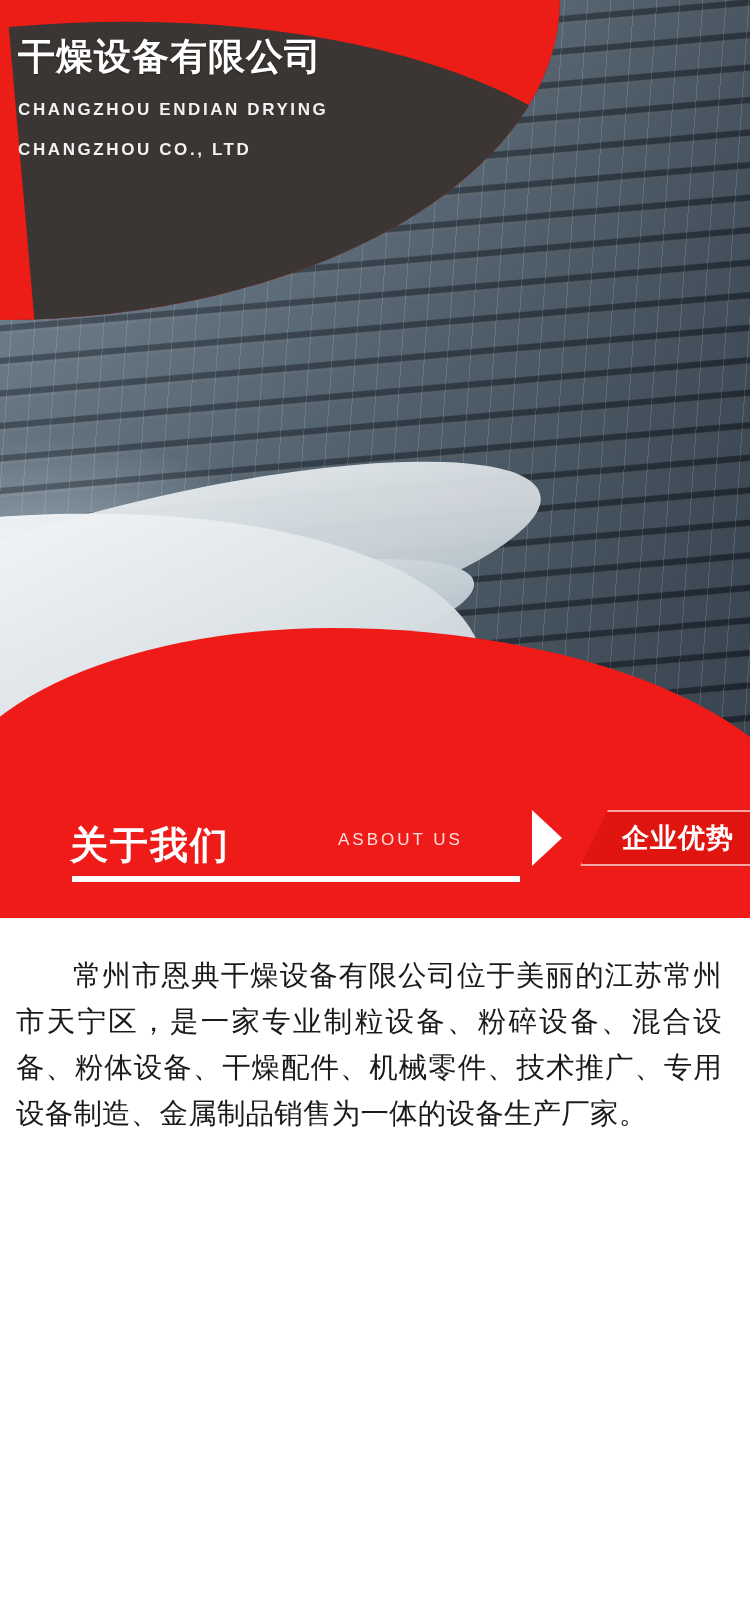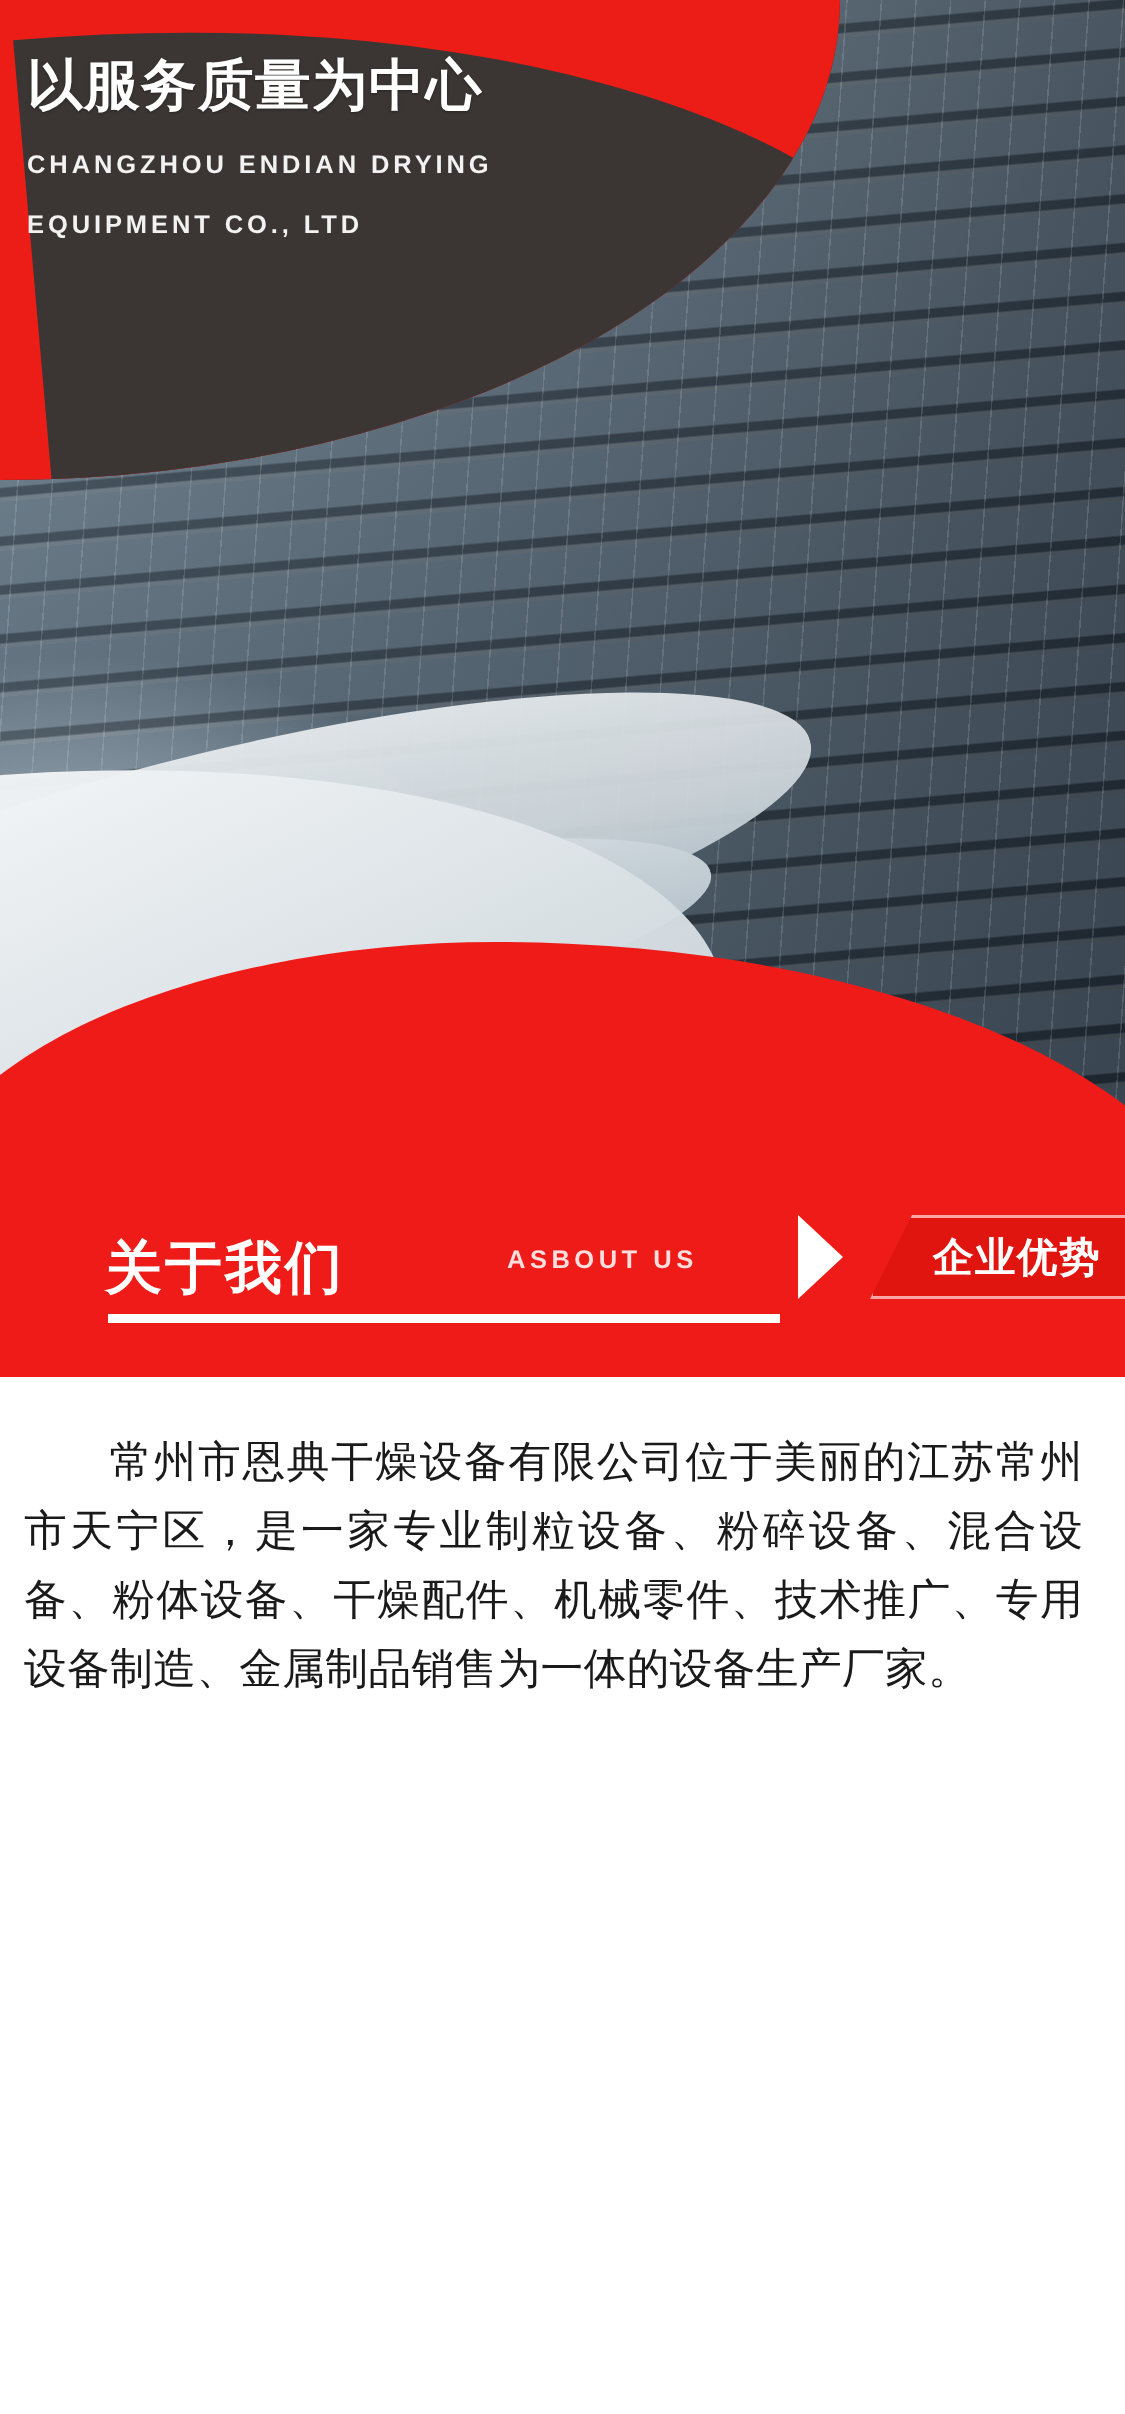--- a/index.html
+++ b/index.html
@@ -221,21 +221,21 @@
     top: 78px;
     width: 448px;
     height: 6px;
     background: #ffffff;
   }
   .sec-en {
     position: absolute;
     left: 310px;
     top: 32px;
     font-size: 17px;
-    font-weight: 700;
+    font-weight: 400;
     letter-spacing: 3px;
     color: #ffdedd;
   }
   .sec-chip {
     position: absolute;
     right: 18px;
     top: 12px;
     height: 56px;
     padding: 0 24px 0 40px;
     display: flex;
@@ -292,23 +292,23 @@
     </div>
 
     <div class="hero-white-wedge"></div>
     <div class="hero-red-band"></div>
 
     <div class="hero-plate">
       <div class="hero-plate-red"></div>
     </div>
 
     <div class="hero-title">
-      <div class="cn">以服务质量为中心</div>
+      <div class="cn">干燥设备有限公司</div>
       <div class="en">CHANGZHOU ENDIAN DRYING</div>
-      <div class="en">EQUIPMENT CO., LTD</div>
+      <div class="en">CHANGZHOU CO., LTD</div>
     </div>
 
     <div class="section-bar">
       <div class="section-bar-inner">
         <div class="sec-cn">关于我们</div>
         <div class="sec-underline"></div>
         <div class="sec-en">ASBOUT US</div>
         <div class="sec-chip-arrow"></div>
         <div class="sec-chip">企业优势</div>
       </div>

